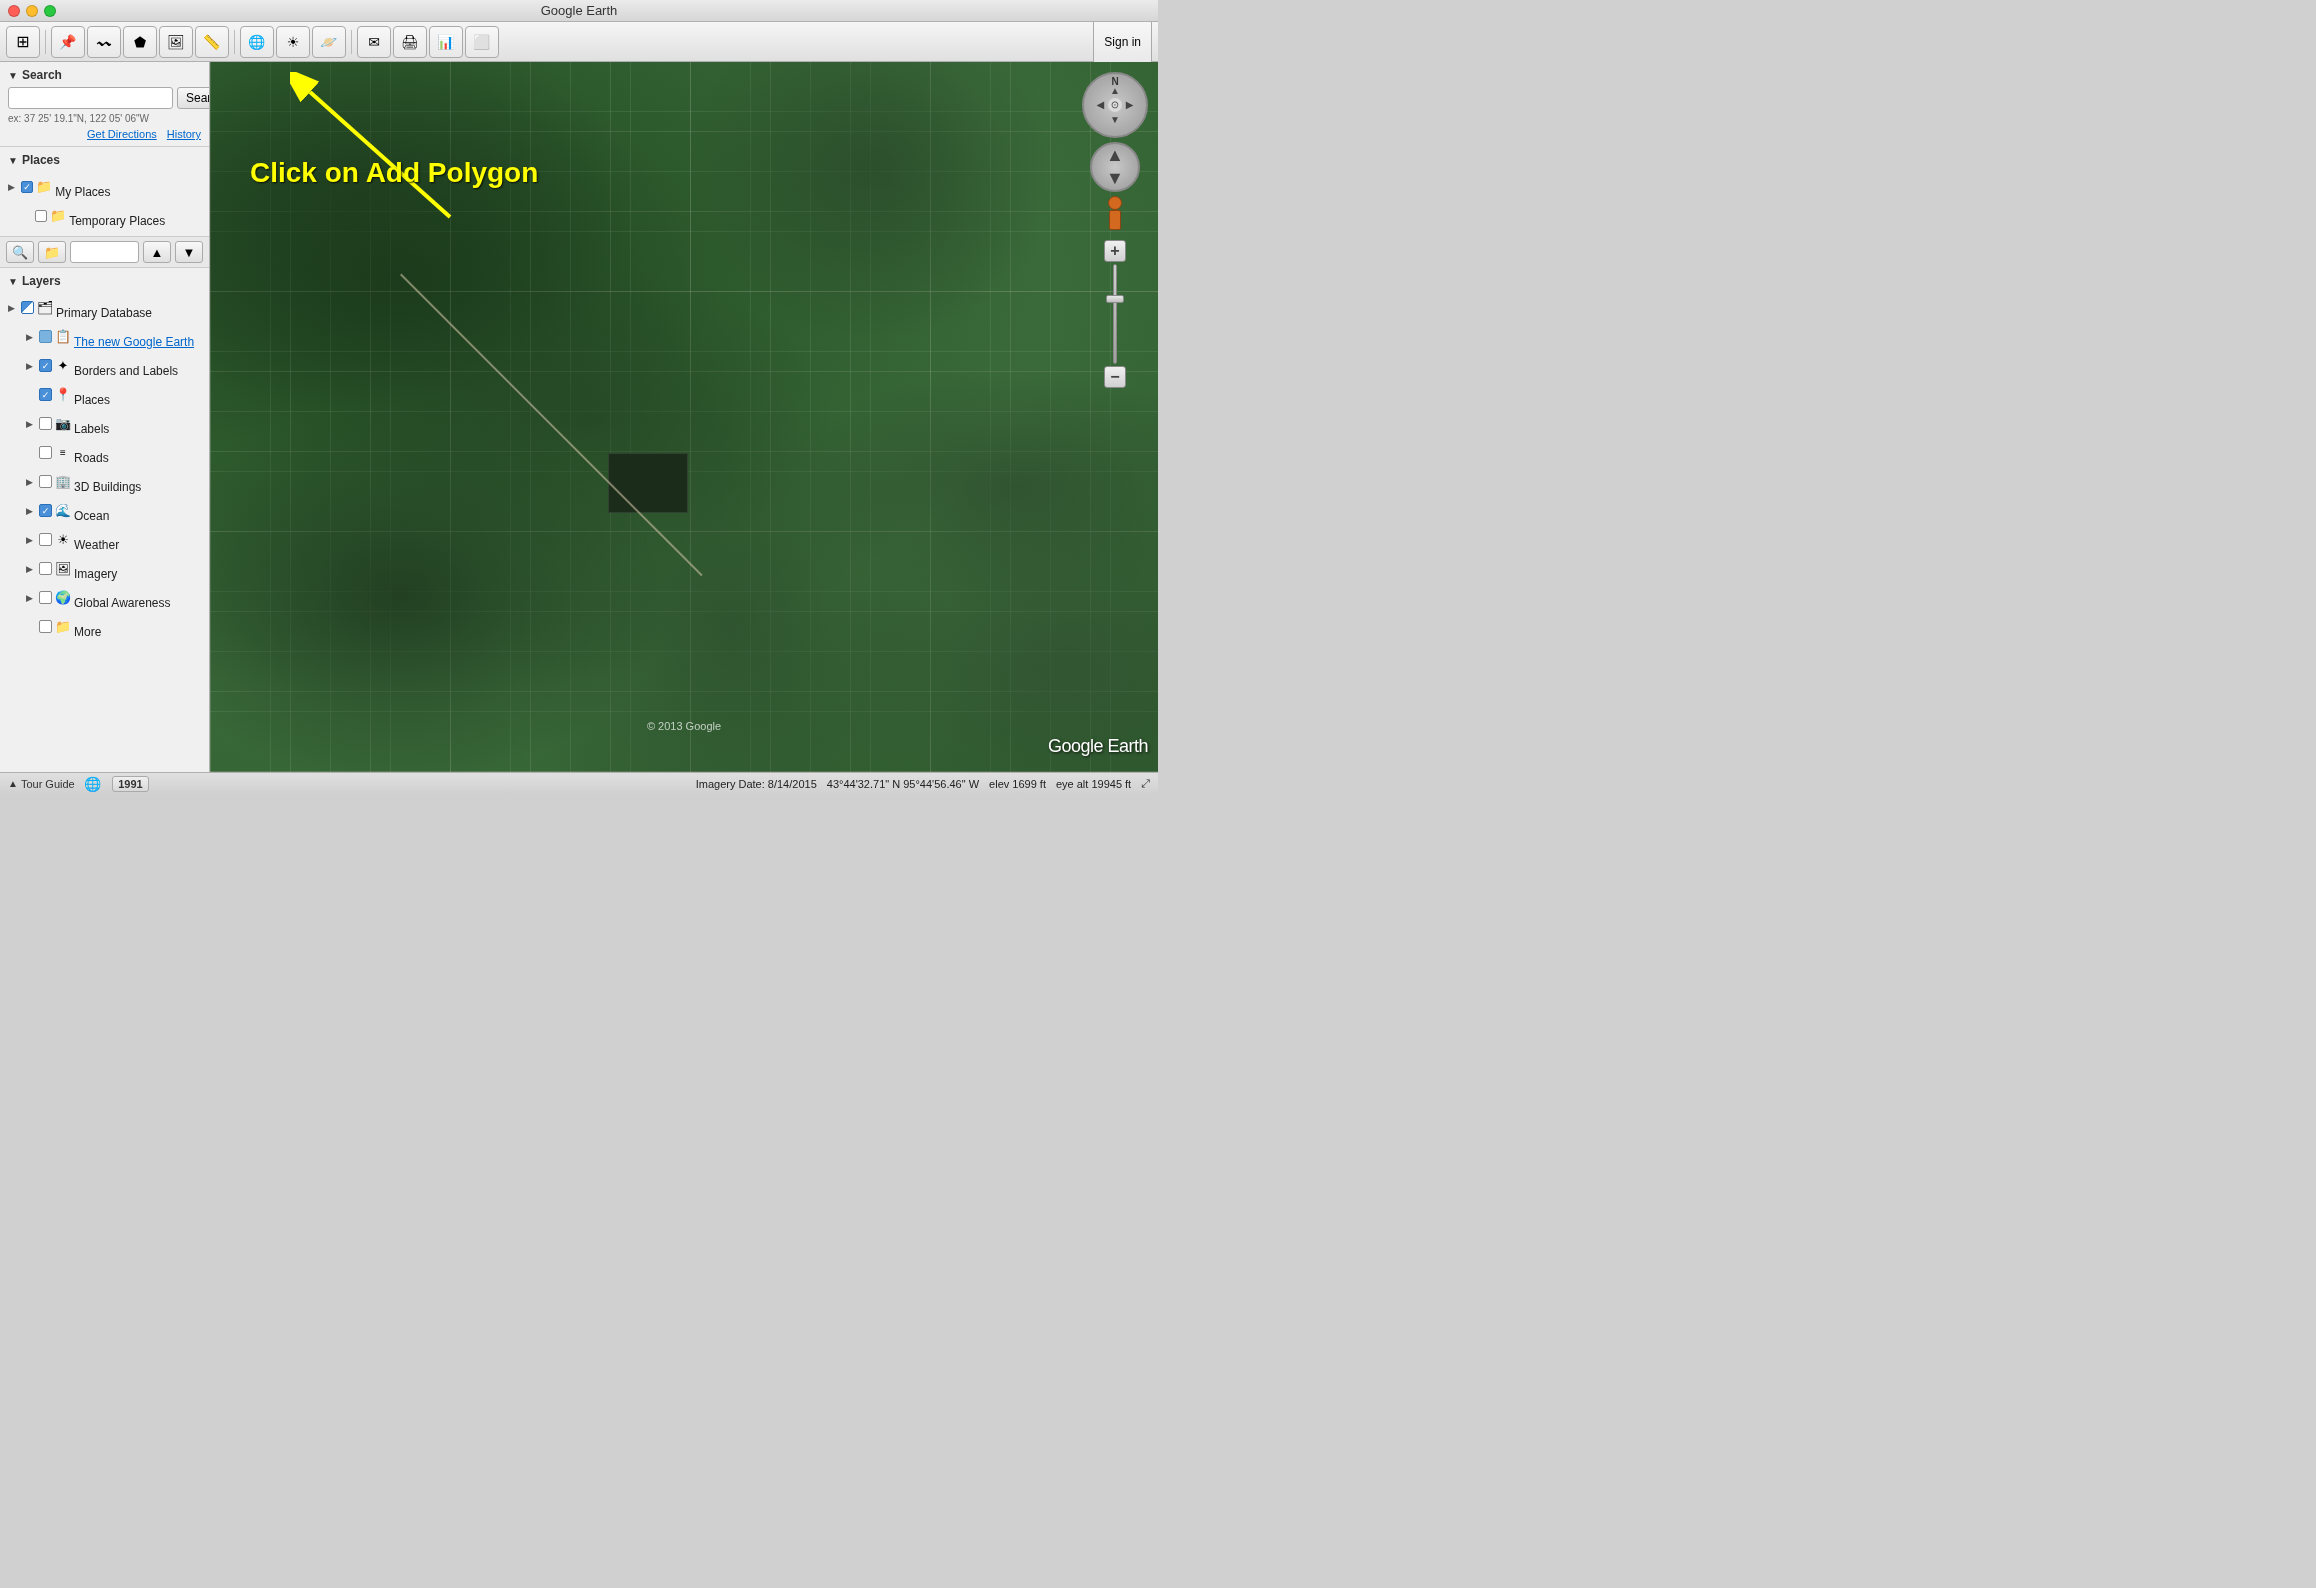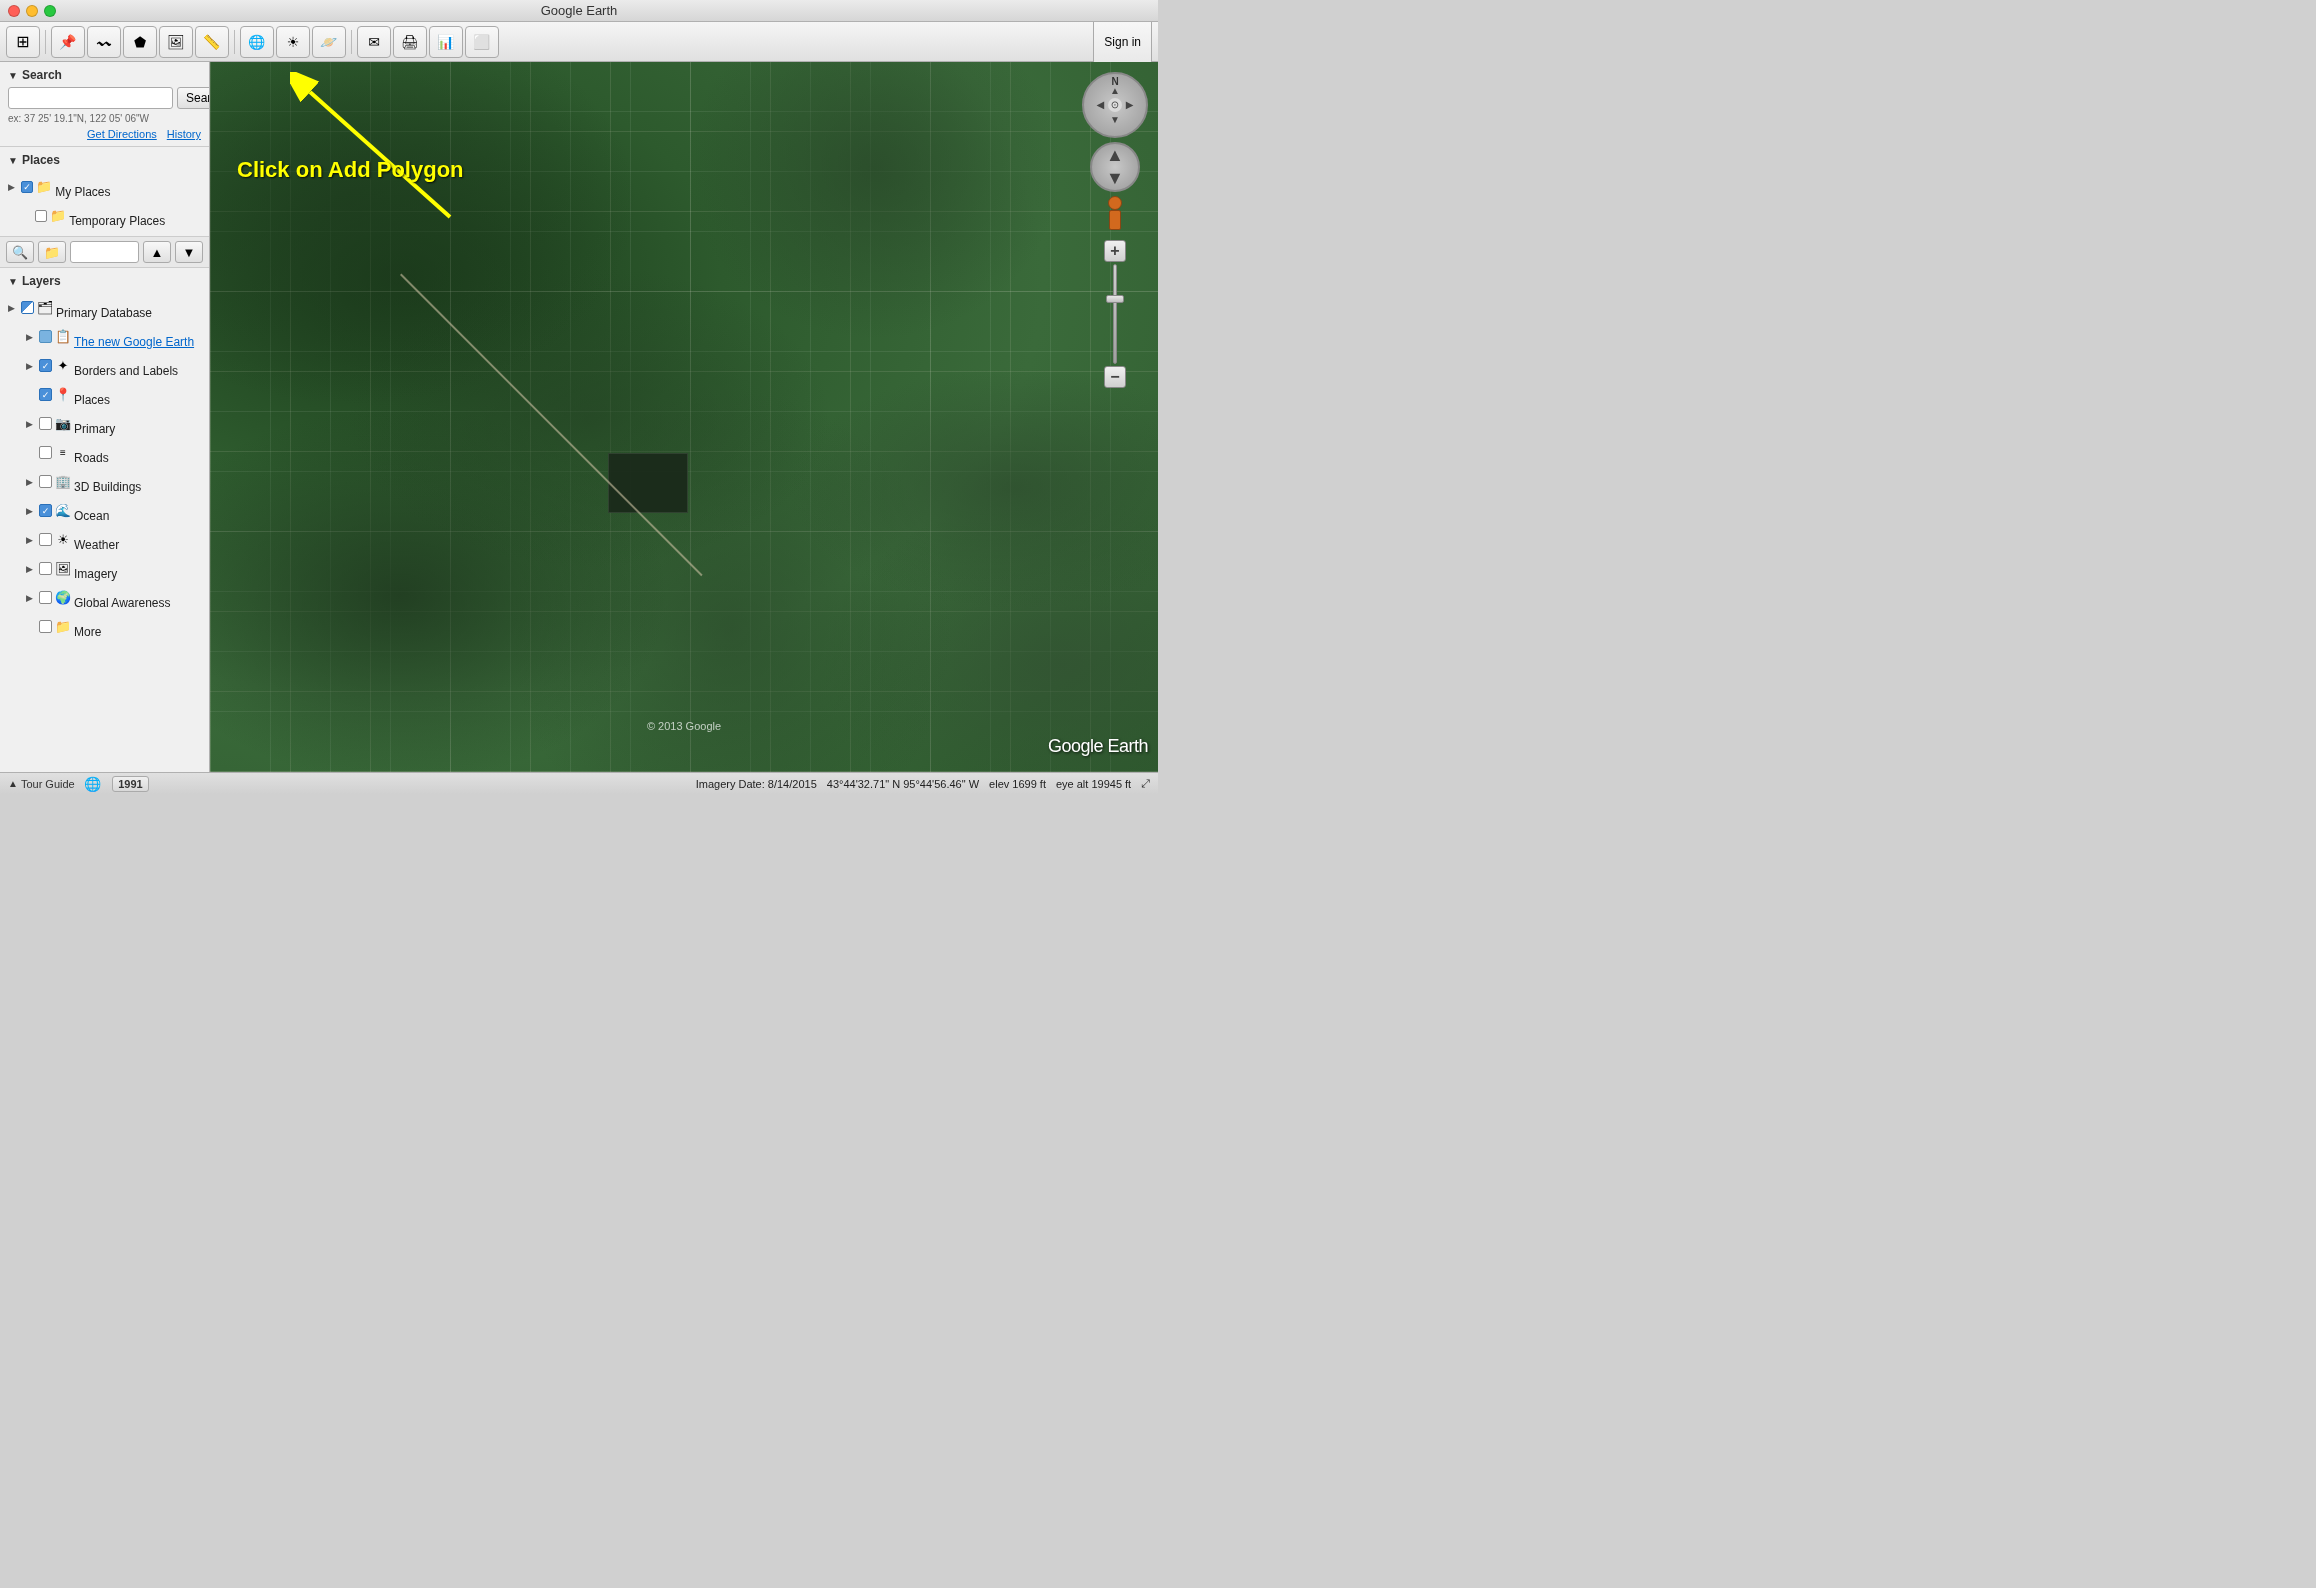--- a/index.html
+++ b/index.html
@@ -198,23 +198,23 @@
     .map-grid {
       position: absolute;
       inset: 0;
       background-image:
         repeating-linear-gradient(0deg, rgba(200,200,180,0.15) 0, rgba(200,200,180,0.15) 1px, transparent 1px, transparent 80px),
         repeating-linear-gradient(90deg, rgba(200,200,180,0.15) 0, rgba(200,200,180,0.15) 1px, transparent 1px, transparent 80px);
     }
     .annotation-text {
       position: absolute;
       top: 95px;
-      left: 27px;
+      left: 40px;
       color: #ffff00;
-      font-size: 22px;
+      font-size: 28px;
       font-weight: bold;
       text-shadow: 1px 1px 2px rgba(0,0,0,0.8);
     }
 
     
     .nav-controls {
       position: absolute;
       top: 10px;
       right: 10px;
       display: flex;
@@ -492,21 +492,21 @@
         <span class="tree-arrow"></span>
         <div class="layer-checkbox checked">✓</div>
         <span class="layer-icon">📍</span>
         <span class="item-label">Places</span>
       </div>
 
       <div class="layer-item" style="padding-left: 18px;">
         <span class="tree-arrow">▶</span>
         <div class="layer-checkbox"></div>
         <span class="layer-icon">📷</span>
-        <span class="item-label">Primary</span>
+        <span class="item-label">Labels</span>
       </div>
 
       <div class="layer-item" style="padding-left: 18px;">
         <span class="tree-arrow"></span>
         <div class="layer-checkbox"></div>
         <span class="layer-icon" style="font-size:10px;">≡</span>
         <span class="item-label">Roads</span>
       </div>
 
       <div class="layer-item" style="padding-left: 18px;">

